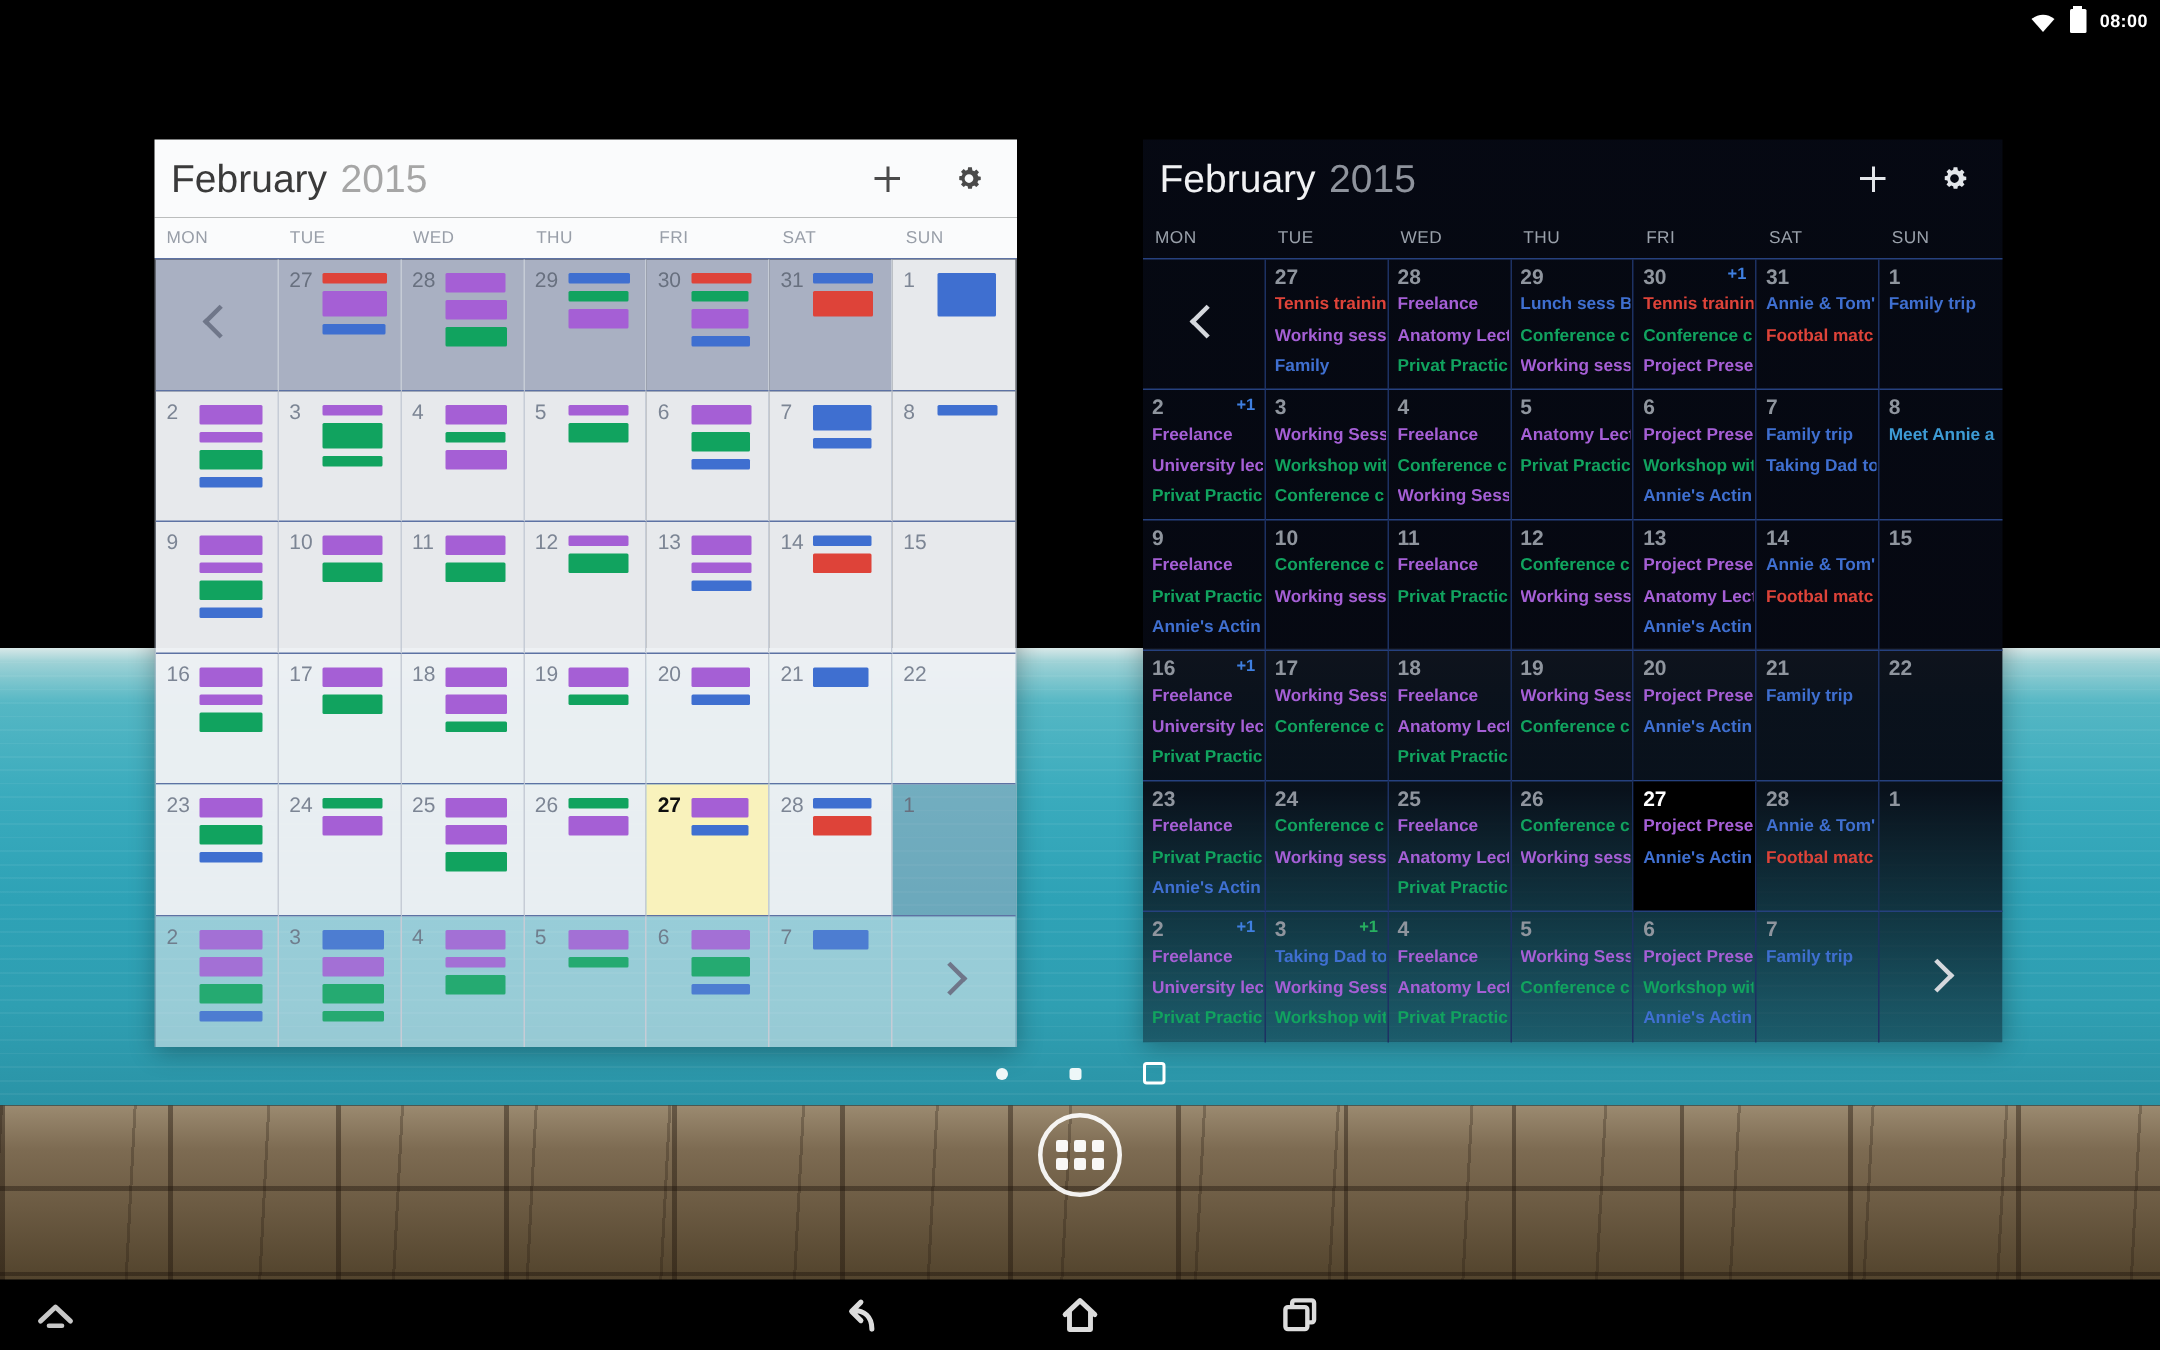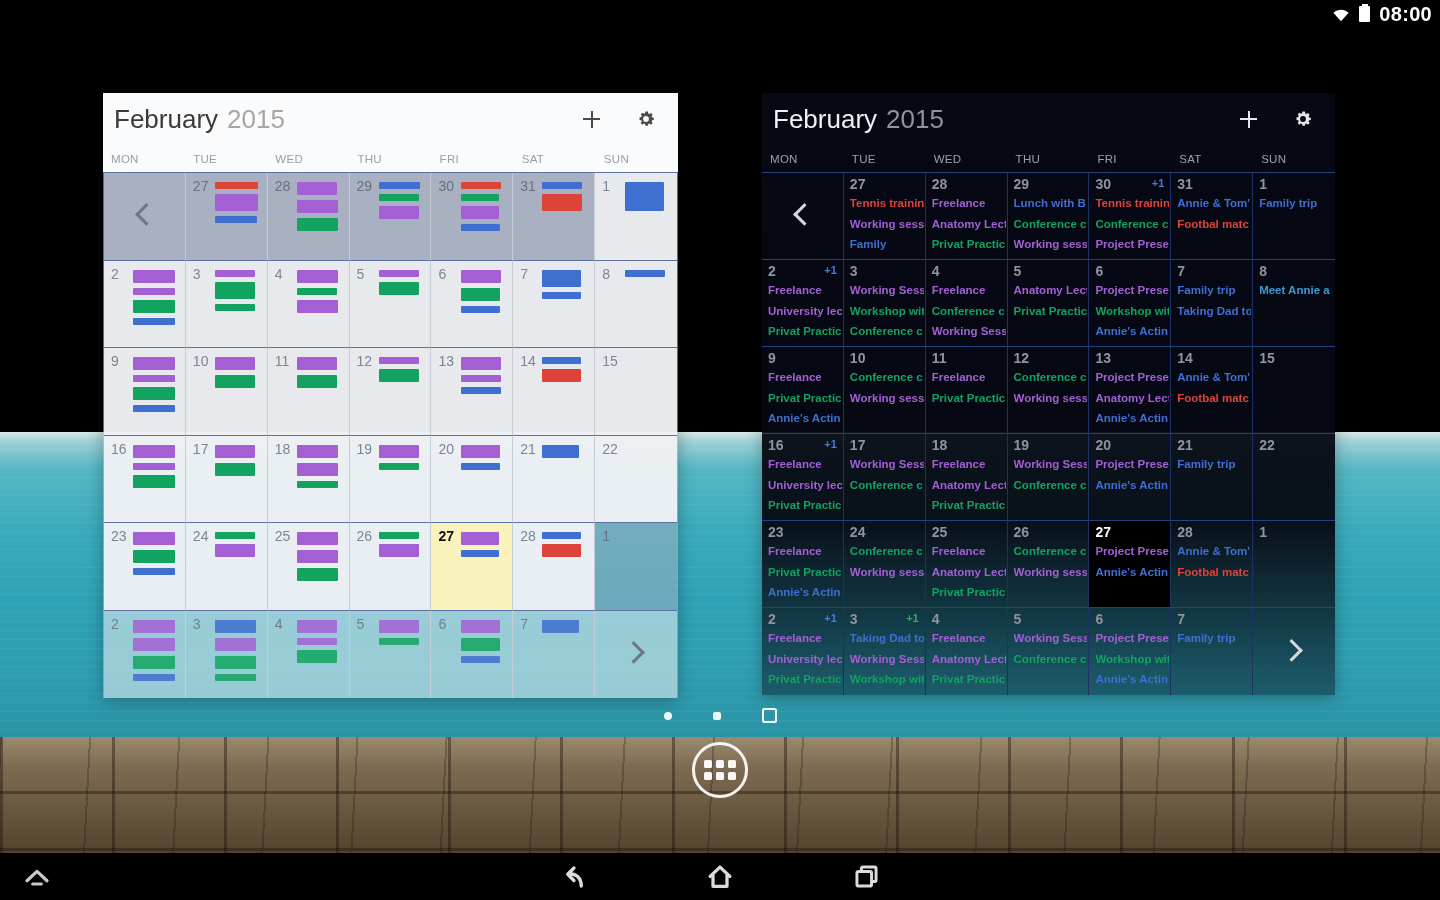--- a/index.html
+++ b/index.html
@@ -25,21 +25,21 @@
     background:
       repeating-linear-gradient(90deg, rgba(28,18,10,.42) 0 3px, transparent 3px 112px),
       repeating-linear-gradient(93deg, rgba(28,18,10,.26) 0 2px, transparent 2px 89px),
       repeating-linear-gradient(180deg, transparent 0 54px, rgba(22,13,7,.38) 54px 57px),
       linear-gradient(180deg,#9b8a70 0%,#7d6b52 18%,#6b5a42 42%,#55462f 68%,#3e3222 100%);
   }
 
   
   .statusbar{position:absolute;top:0;left:0;right:0;height:28px;background:#000;z-index:10;
     display:flex;align-items:center;justify-content:flex-end;gap:7px;padding-right:8px;color:#fff;}
-  .time{font-size:20px;font-weight:700;letter-spacing:.3px;}
+  .time{font-size:12px;font-weight:700;letter-spacing:.3px;}
   .battery{width:11px;height:16px;background:#fff;border-radius:1px;position:relative;margin:0 2px;}
   .battery::before{content:"";position:absolute;top:-2px;left:2.5px;width:6px;height:2px;background:#fff;}
 
   
   .widget{position:absolute;top:93px;z-index:2;box-shadow:0 3px 16px rgba(0,0,0,.30);}
   .w-header{height:52px;display:flex;align-items:center;padding:0 22px 0 11px;}
   .w-title{font-size:26px;white-space:nowrap;}
   .w-title .y{margin-left:9px;}
   .header-actions{margin-left:auto;display:flex;align-items:center;gap:36px;}
   .plus{position:relative;width:17px;height:17px;display:inline-block;}
@@ -488,21 +488,21 @@
         <span class="dnum">28</span>
         <div class="events">
           <div class="event" style="color: rgb(165, 95, 213);">Freelance</div>
           <div class="event" style="color: rgb(165, 95, 213);">Anatomy Lect</div>
           <div class="event" style="color: rgb(17, 163, 95);">Privat Practic</div>
         </div>
       </div>
       <div class="cell">
         <span class="dnum">29</span>
         <div class="events">
-          <div class="event" style="color: rgb(63, 111, 208);">Lunch with B</div>
+          <div class="event" style="color: rgb(63, 111, 208);">Lunch sess B</div>
           <div class="event" style="color: rgb(17, 163, 95);">Conference c</div>
           <div class="event" style="color: rgb(165, 95, 213);">Working sess</div>
         </div>
       </div>
       <div class="cell">
         <span class="dnum">30</span>
         <span class="badge" style="color: rgb(63, 127, 224);">+1</span>
         <div class="events">
           <div class="event" style="color: rgb(222, 67, 57);">Tennis trainin</div>
           <div class="event" style="color: rgb(17, 163, 95);">Conference c</div>

